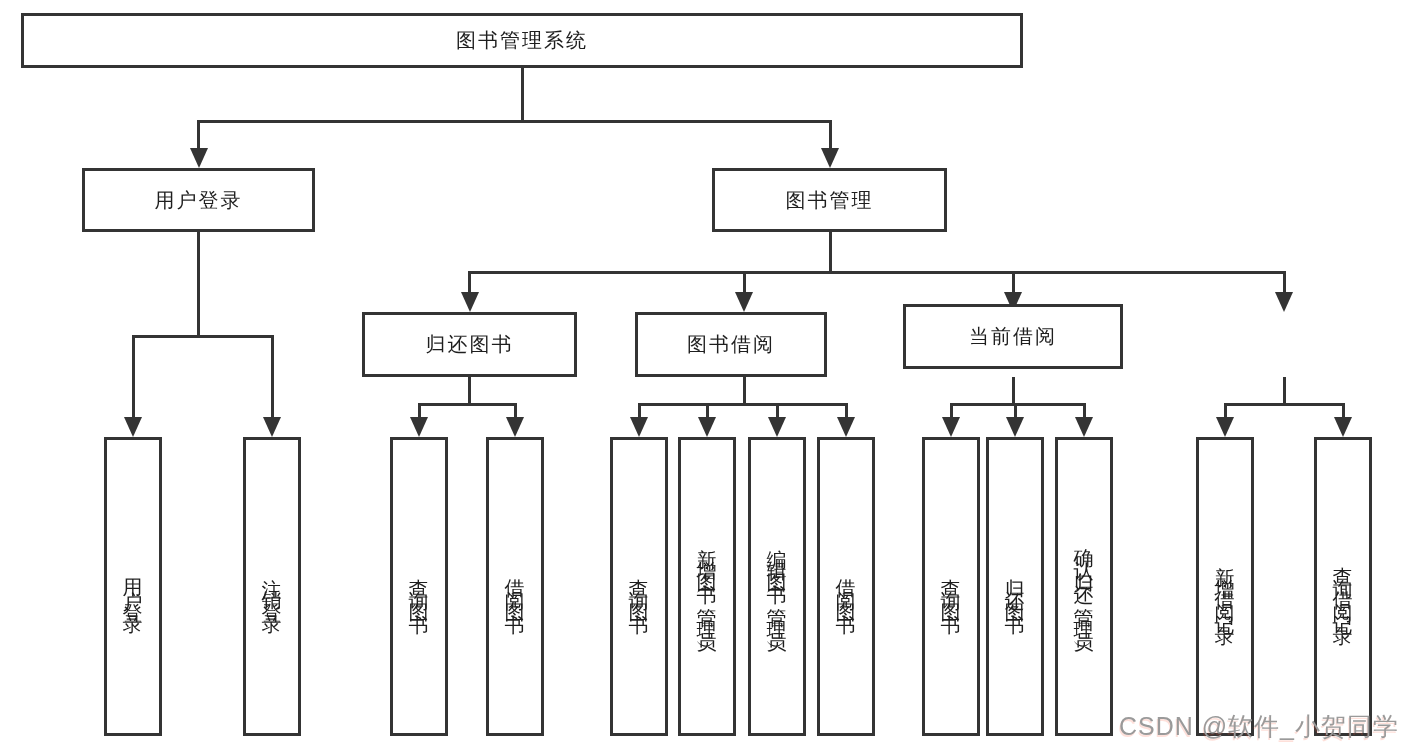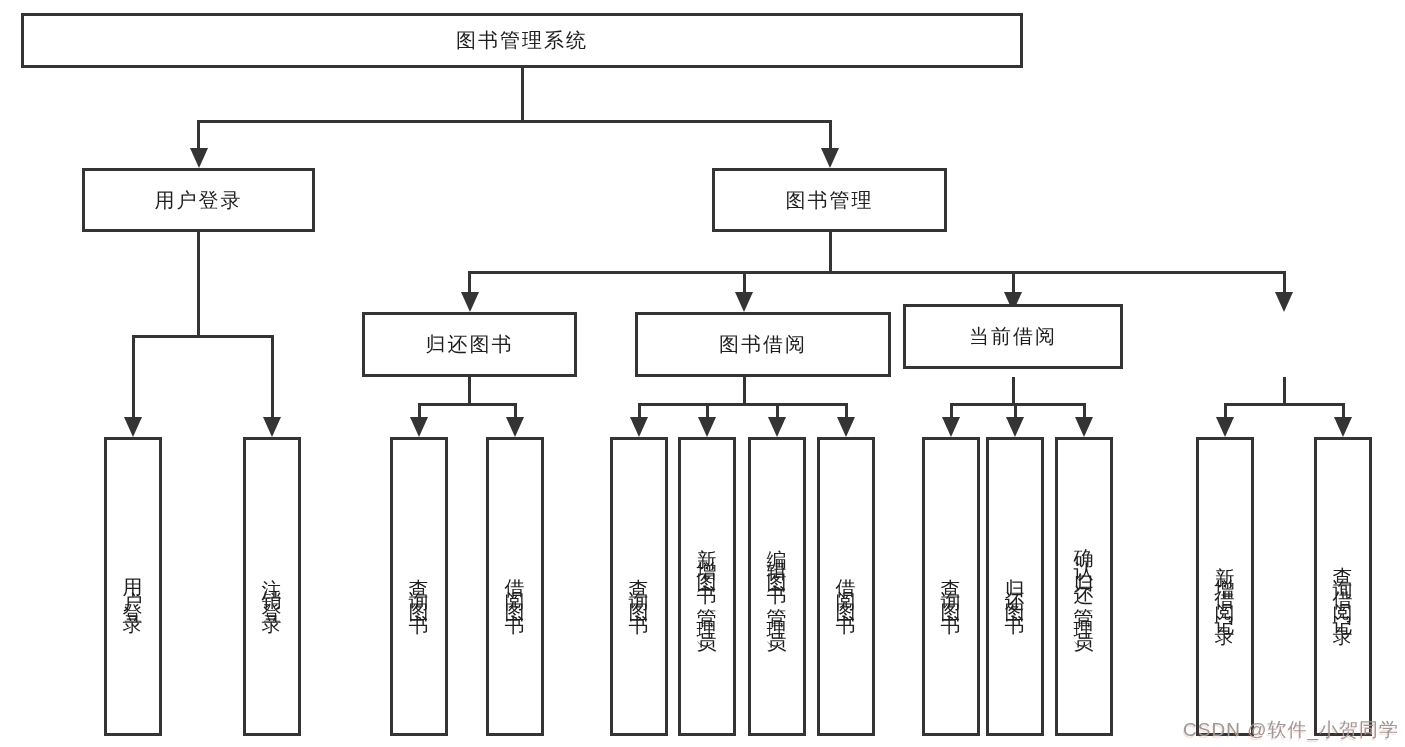--- a/index.html
+++ b/index.html
@@ -29,21 +29,21 @@
   .edge-line{position:absolute;background:#343434;}
   .arrowhead{
     position:absolute;width:0;height:0;
     border-left:9px solid transparent;
     border-right:9px solid transparent;
     border-top:20px solid #343434;
   }
   .watermark{
     position:absolute;
     right:6px;bottom:4px;
-    font-size:19px;
+    font-size:25px;
     color:#9a9a9a;
     letter-spacing:1px;
     text-shadow:-1px 2px 0 rgba(252,85,49,0.18);
     white-space:nowrap;
   }
 </style>
 </head>
 <body>
 
 <div class="canvas">
@@ -110,21 +110,21 @@
   <div class="node node-h" style="left:82px;top:168px;width:233px;height:64px;">
     <span>用户登录</span>
   </div>
   <div class="node node-h" style="left:712px;top:168px;width:235px;height:64px;">
     <span>图书管理</span>
   </div>
 
   <div class="node node-h" style="left:362px;top:312px;width:215px;height:65px;">
     <span>归还图书</span>
   </div>
-  <div class="node node-h" style="left:635px;top:312px;width:256px;height:65px;">
+  <div class="node node-h" style="left:635px;top:312px;width:192px;height:65px;">
     <span>图书借阅</span>
   </div>
   <div class="node node-h" style="left:903px;top:304px;width:220px;height:65px;">
     <span>当前借阅</span>
   </div>
 
   <div class="node node-v" style="left:104px;top:437px;width:58px;height:299px;">
     <span>用户登录</span>
   </div>
   <div class="node node-v" style="left:243px;top:437px;width:58px;height:299px;">

